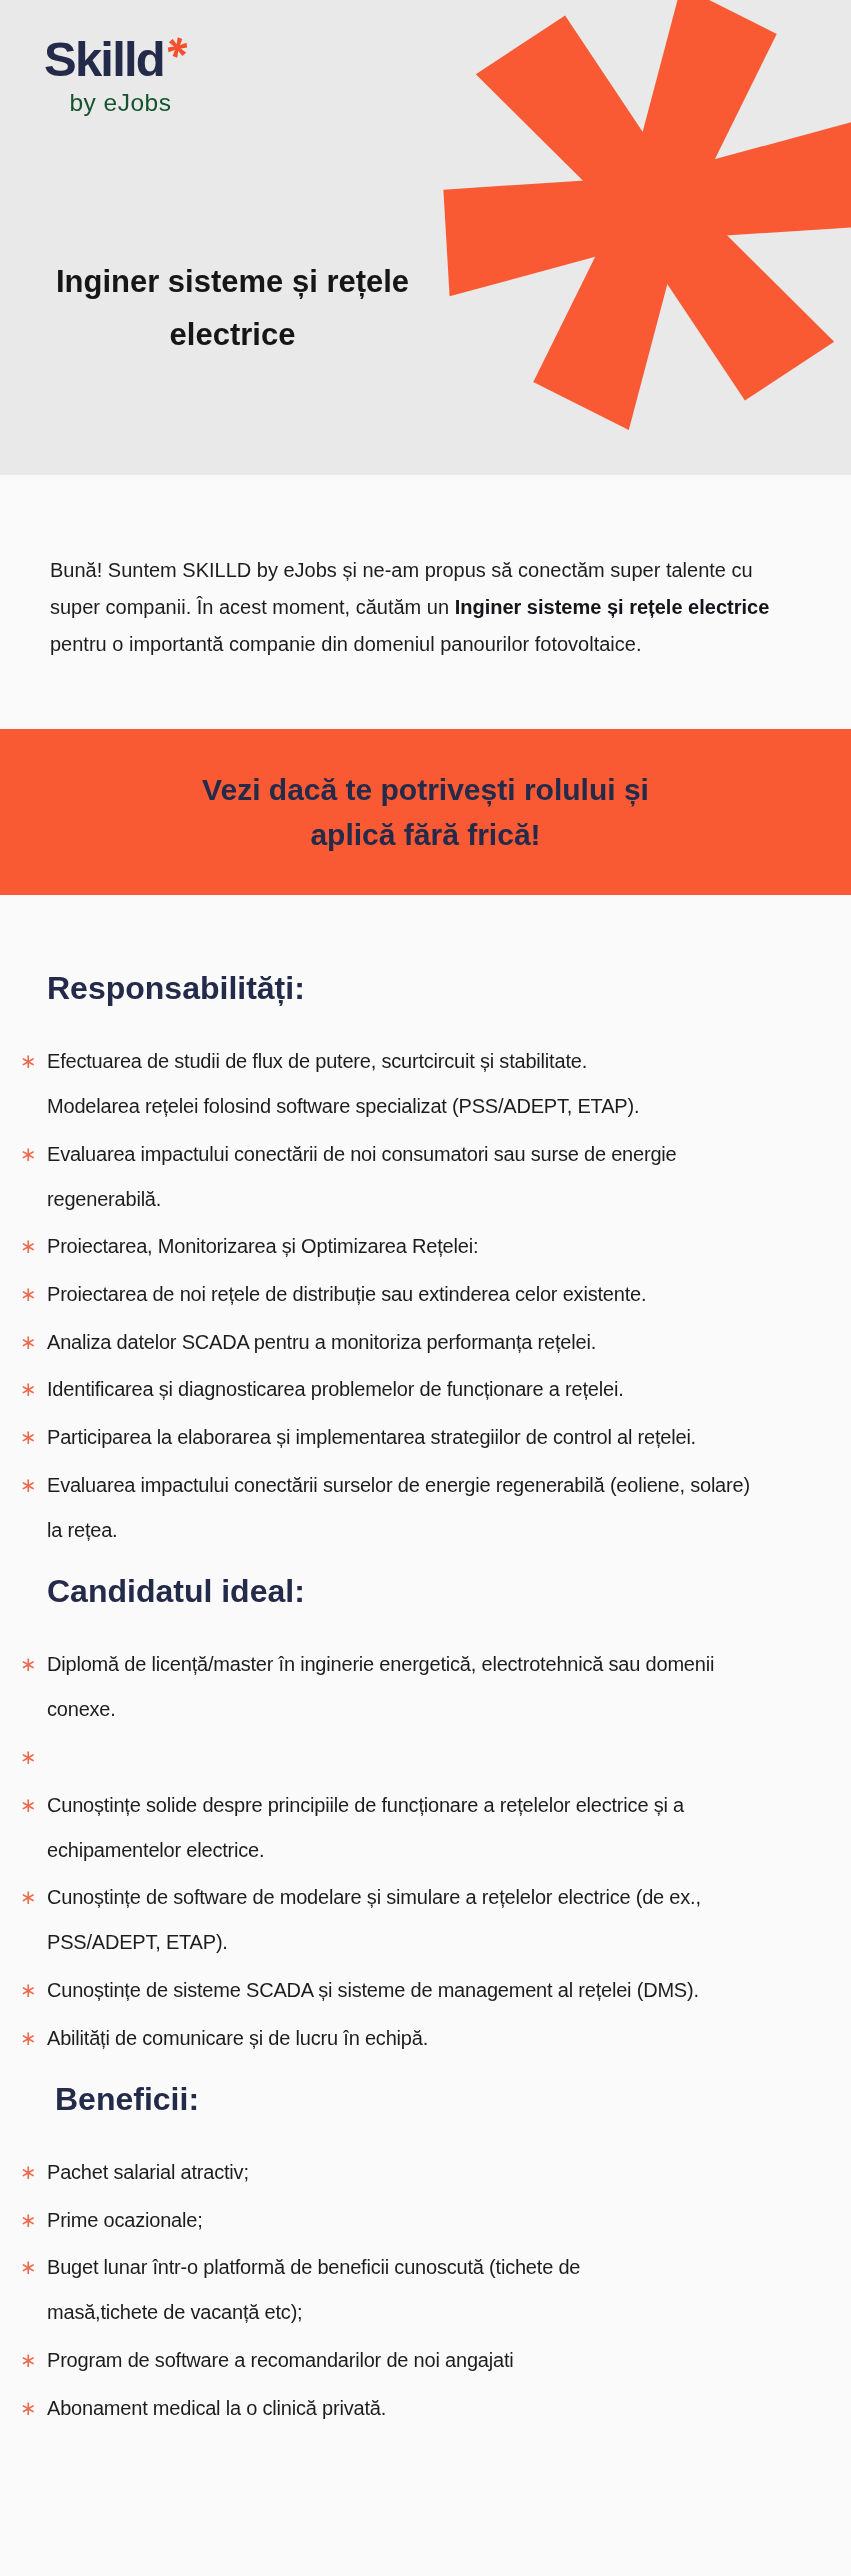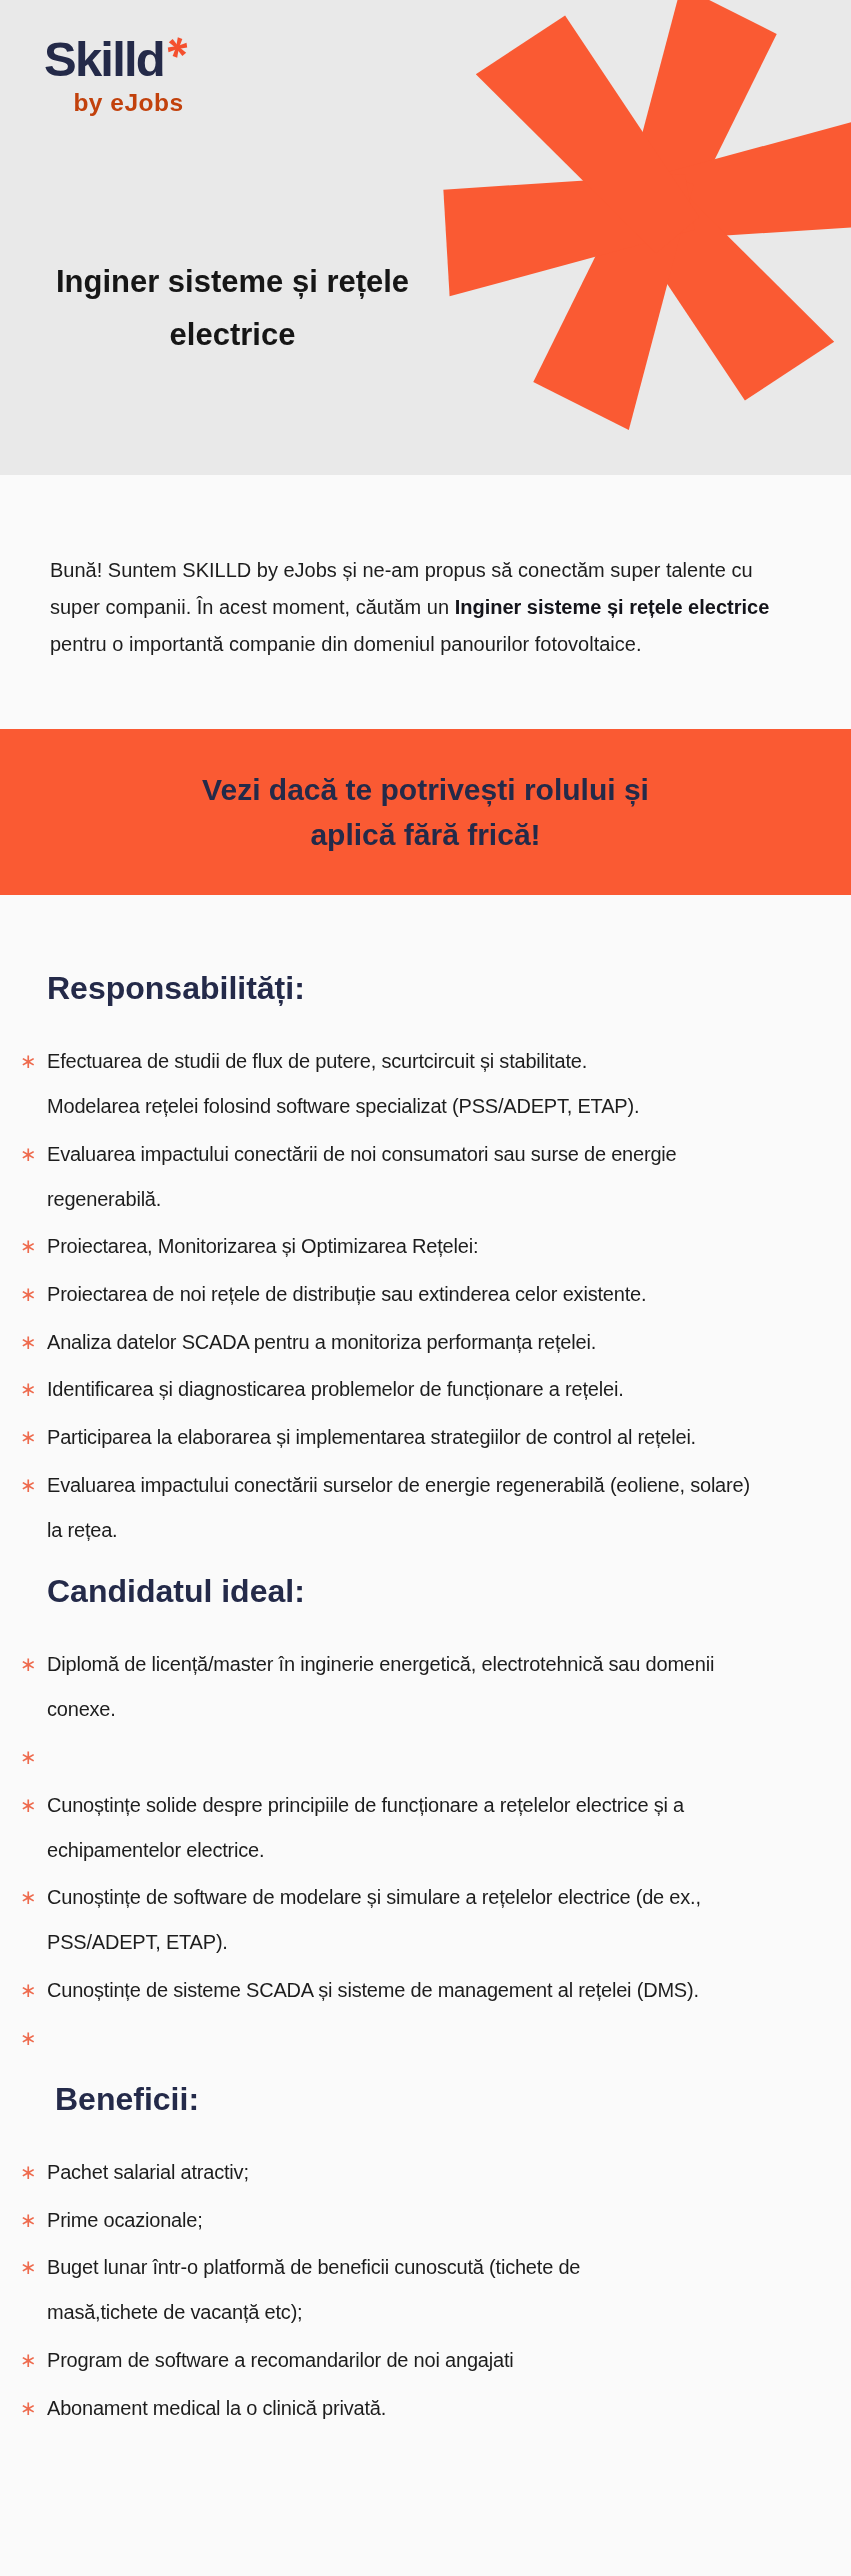--- a/index.html
+++ b/index.html
@@ -8,21 +8,21 @@
     background:#FAFAFA;overflow:hidden;
     font-family:"Liberation Sans",sans-serif;color:#1E1E1E;
   }
   
   .hero{position:relative;height:475px;background:#E9E9E9;overflow:hidden;}
   .big-star{position:absolute;left:425px;top:-22px;width:460px;height:460px;}
   .logo{position:absolute;left:44px;top:35px;}
   .logo-row{display:flex;align-items:flex-start;}
   .logo-word{font-size:49px;font-weight:800;letter-spacing:-1.8px;line-height:1.0;color:#242A49;}
   .logo-star{width:21px;height:21px;margin:1.8px 0 0 2.7px;}
-  .logo-sub{font-size:24.5px;font-weight:700;color:#c2410c;margin:4.5px 0 0 25.4px;letter-spacing:0.5px;text-align:center;}
+  .logo-sub{font-size:24.5px;font-weight:400;color:#14532d;margin:4.5px 0 0 25.4px;letter-spacing:0.5px;}
   .job-title{
     position:absolute;top:255px;left:0;width:465px;margin:0;
     text-align:center;font-size:31px;font-weight:700;line-height:53px;color:#161616;
   }
   
   .intro{height:254px;box-sizing:border-box;padding:73px 27px 0 46px;}
   .intro p{margin:4px;font-size:20px;line-height:37px;color:#1D1D1D;white-space:pre;}
   .intro b{font-weight:700;color:#14141a;}
   
   .banner{
@@ -168,20 +168,21 @@
 PSS/ADEPT, ETAP).</span>
           </li>
 
           <li class="bullet">
             <span class="mark">∗</span>
             <span class="txt">Cunoștințe de sisteme SCADA și sisteme de management al rețelei (DMS).</span>
           </li>
 
           <li class="bullet">
             <span class="mark">∗</span>
+            <span class="txt">Abilități de comunicare și de lucru în echipă.</span>
           </li>
         </ul>
     </section>
 
     <section class="list-section">
       <h2 class="section-heading indent-more">Beneficii:</h2>
       <ul class="bullets">
 
           <li class="bullet">
             <span class="mark">∗</span>

